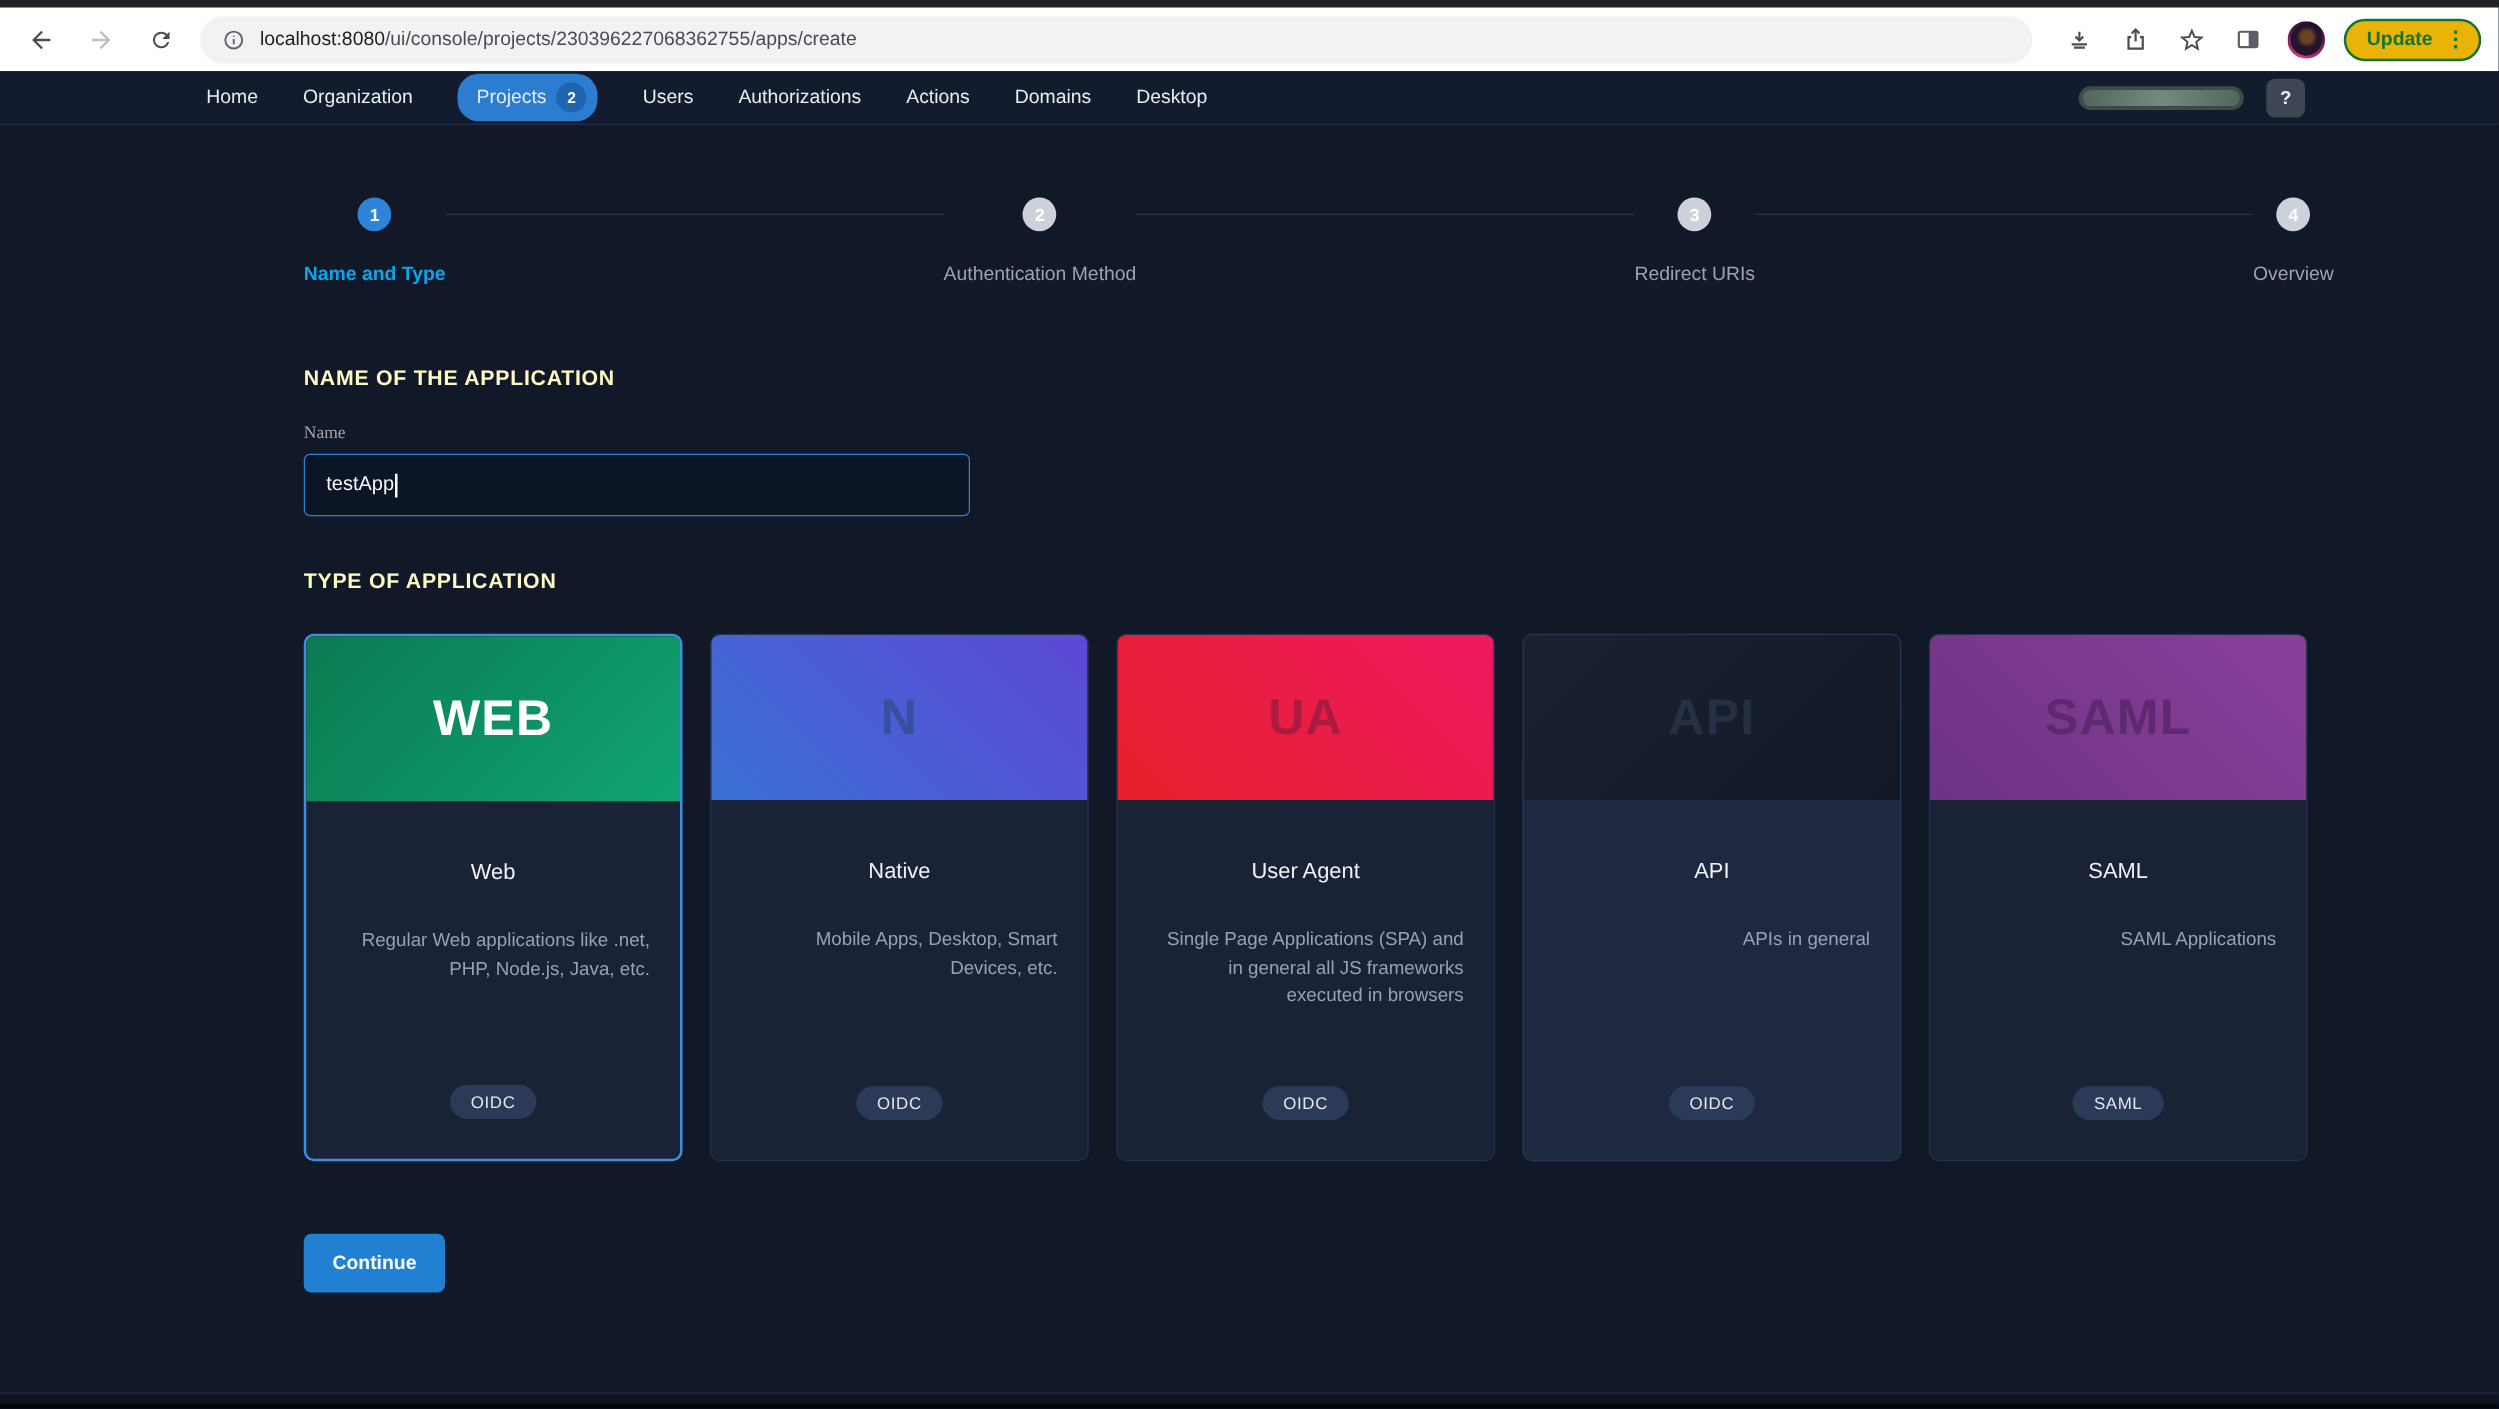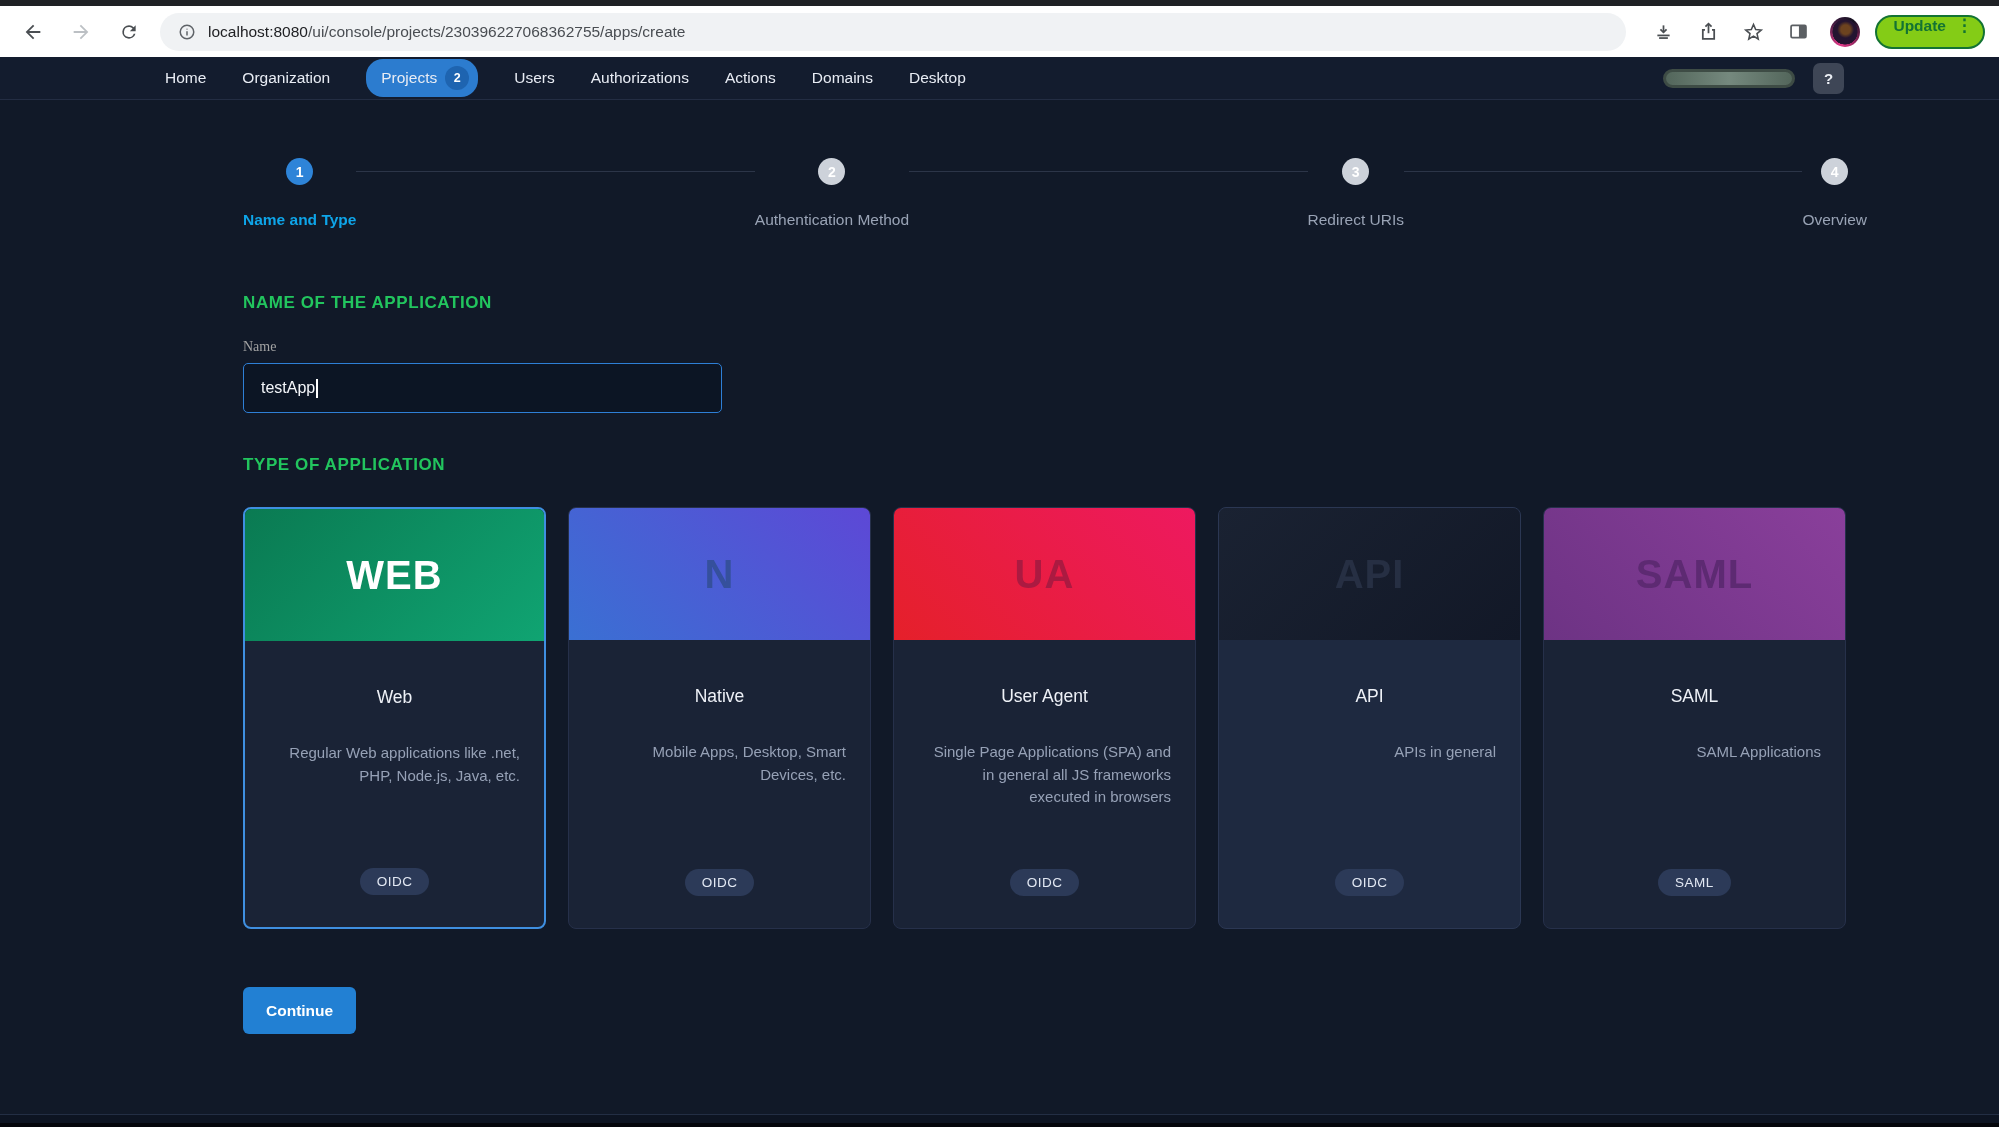--- a/index.html
+++ b/index.html
@@ -17,22 +17,22 @@
   .url { font-size:15.5px; white-space:nowrap; overflow:hidden; }
   .url .host { color:#202124; }
   .url .path { color:#494d52; }
   .chrome-actions { display:flex; align-items:center; gap:11px; }
   .avatar { width:30px; height:30px; border-radius:50%;
     background:
       radial-gradient(circle at 52% 42%, #6d431f 0 20%, rgba(0,0,0,0) 36%),
       radial-gradient(circle at 50% 50%, #241430 0 58%, rgba(0,0,0,0) 60%),
       conic-gradient(from 200deg, #e23a88, #3a1a3c 32%, #14101f 55%, #93265f 82%, #e23a88);
     margin:0 4px; }
-  .update-pill { height:34px; border:2px solid #137333; border-radius:17px; display:flex; align-items:flex-start;
-    padding:0 6px 0 16px; color:#137333; font-size:15.5px; font-weight:700; gap:6px; background:#84cc16; }
+  .update-pill { height:34px; border:2px solid #137333; border-radius:17px; display:flex; align-items:center;
+    padding:0 6px 0 16px; color:#137333; font-size:15.5px; font-weight:700; gap:6px; background:#eab308; }
   .dots-v { color:#137333; font-size:17px; font-weight:700; letter-spacing:0; line-height:1; padding:0 4px; }
 
   
   .app-nav { height:43px; background:#131c2e; border-bottom:1px solid #232d43; display:flex; align-items:center;
     padding:0 155px 0 165px; }
   .nav-left { display:flex; align-items:center; gap:36px; flex:1; }
   .nav-item { color:#e8ecf4; font-size:15.5px; font-weight:500; text-decoration:none; cursor:pointer; display:flex; align-items:center; }
   .nav-item.active { background:#2c7ccf; border-radius:17px; padding:7px 9px 7px 15px; gap:8px; }
   .nav-badge { background:#1e64b0; color:#fff; width:24px; height:24px; border-radius:50%; font-size:12.5px; font-weight:600;
     display:flex; align-items:center; justify-content:center; }
@@ -49,25 +49,25 @@
   .stepper { margin-top:58px; display:flex; align-items:flex-start; }
   .step { display:flex; flex-direction:column; align-items:center; }
   .step-circle { width:27px; height:27px; border-radius:50%; background:#cdd2da; color:#fff; font-size:14px; font-weight:700;
     display:flex; align-items:center; justify-content:center; }
   .step.active .step-circle { background:#2e84d8; }
   .step-label { margin-top:26px; font-size:15.5px; color:#99a3b5; }
   .step.active .step-label { color:#0ea5e9; font-weight:600; }
   .step-line { flex:1; height:1px; background:#2c3548; margin-top:13px; }
 
   
-  .section-title { color:#22c55e; font-size:17px; font-weight:600; letter-spacing:0.6px; }
+  .section-title { color:#fef9c3; font-size:17px; font-weight:600; letter-spacing:0.6px; }
   .t1 { margin-top:64px; }
   .t2 { margin-top:42px; }
   .field-label { margin-top:26px; color:#a3a3a3; font-size:14px;font-family:Liberation Serif, serif; }
-  .name-input { margin-top:8px; width:479px; height:50px; background:#0c1524; border:1.5px solid #2e7fd6; border-radius:5px;
+  .name-input { margin-top:8px; width:533px; height:50px; background:#0c1524; border:1.5px solid #2e7fd6; border-radius:5px;
     color:#f4f6fa; font-size:16px; font-family:"Liberation Sans", sans-serif; padding:0 17px; display:flex; align-items:center; }
   .caret { display:inline-block; width:1.5px; height:19px; background:#ffffff; margin-left:1px; }
 
   
   .cards { margin-top:32px; display:flex; gap:22px; }
   .type-card { width:303px; height:422px; background:#1a2336; border:1px solid #26304a; border-radius:8px; overflow:hidden;
     display:flex; flex-direction:column; cursor:pointer; position:relative; }
   .type-card.selected { border:2px solid #3f8fe0; }
   .card-banner { height:132px; display:flex; align-items:center; justify-content:center; flex:none; }
   .banner-label { font-size:40px; font-weight:700; letter-spacing:1px; }

